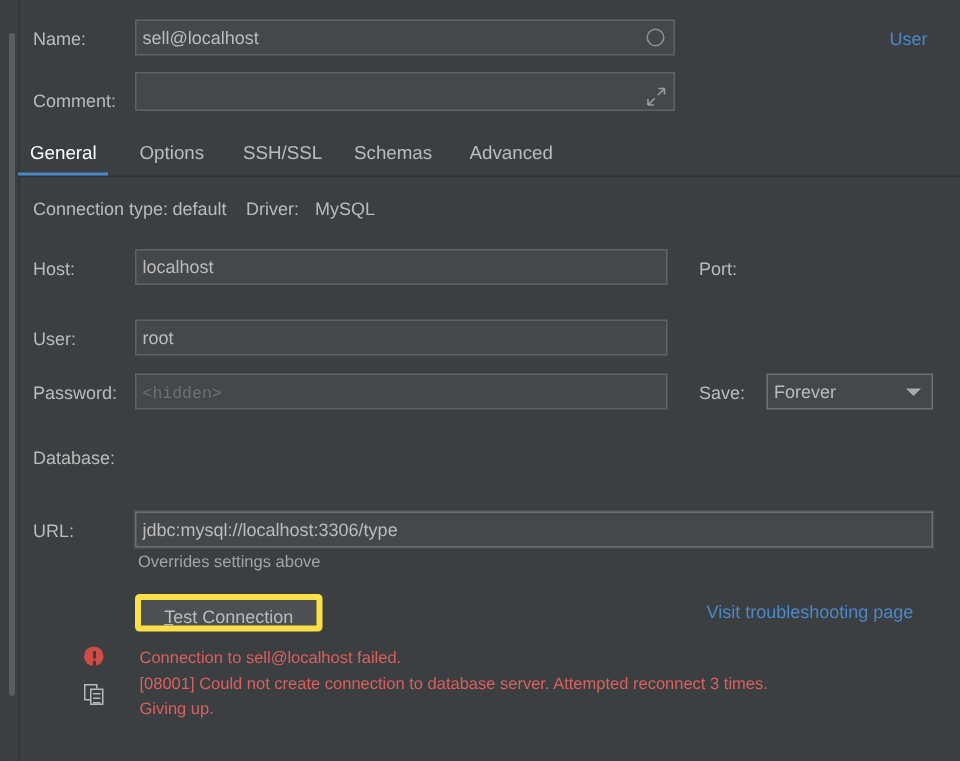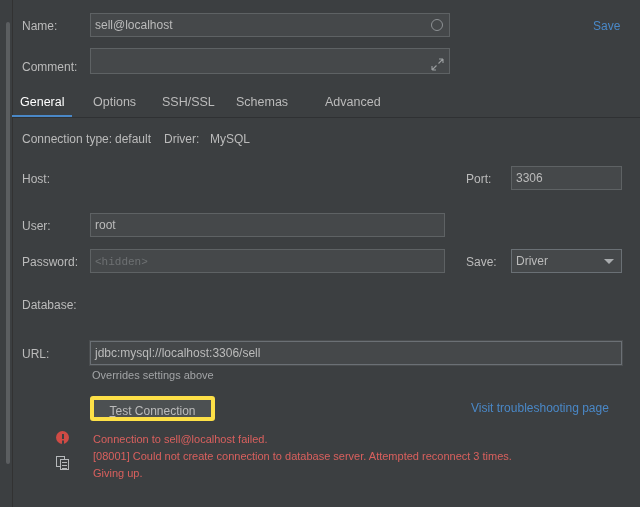--- a/index.html
+++ b/index.html
@@ -246,21 +246,21 @@
   <div class="left-gutter">
     <div class="track"></div>
     <div class="thumb"></div>
   </div>
 
   <span class="lbl" style="left:22px; top:19px;">Name:</span>
   <div class="field" style="left:90px; top:13px; width:360px; height:24px; line-height:22px;">
     <span>sell@localhost</span>
     <span class="circle-icon"></span>
   </div>
-  <span class="link" style="left:593px; top:19px;">Save</span>
+  <span class="link" style="left:593px; top:19px;">User</span>
 
   <span class="lbl" style="left:22px; top:60px;">Comment:</span>
   <div class="field" style="left:90px; top:48px; width:360px; height:26px; line-height:24px;">
     <span></span>
     <svg class="expand-icon" viewBox="0 0 13 13">
       <path d="M12 1 L12 5 M12 1 L8 1 M12 1 L7.5 5.5" stroke="#9a9d9f" stroke-width="1.1" fill="none"></path>
       <path d="M1 12 L1 8 M1 12 L5 12 M1 12 L5.5 7.5" stroke="#9a9d9f" stroke-width="1.1" fill="none"></path>
     </svg>
   </div>
 
@@ -272,56 +272,56 @@
     </div>
     <div class="tab" style="left:81px;">
       <span>Options</span>
     </div>
     <div class="tab" style="left:150px;">
       <span>SSH/SSL</span>
     </div>
     <div class="tab" style="left:224px;">
       <span>Schemas</span>
     </div>
-    <div class="tab" style="left:301px;margin-left:12px;">
+    <div class="tab" style="left:301px;">
       <span>Advanced</span>
     </div>
   </div>
 
   <span class="meta" style="left:22px;">Connection type:</span>
   <span class="meta link" style="left:115px; top:132px;">default</span>
   <span class="meta" style="left:164px;">Driver:</span>
   <span class="meta link" style="left:210px; top:132px;">MySQL</span>
 
   <span class="lbl" style="left:22px; top:172px;">Host:</span>
+  <div class="field" style="left:90px; top:166px; width:355px; height:24px; line-height:22px;">
+    <span>localhost</span>
+  </div>
   <span class="lbl" style="left:466px; top:172px;">Port:</span>
-  <div class="field" style="left:511px; top:166px; width:111px; height:24px; line-height:22px;">
-    <span>3306</span>
-  </div>
 
   <span class="lbl" style="left:22px; top:219px;">User:</span>
   <div class="field" style="left:90px; top:213px; width:355px; height:24px; line-height:22px;">
     <span>root</span>
   </div>
 
   <span class="lbl" style="left:22px; top:255px;">Password:</span>
   <div class="field" style="left:90px; top:249px; width:355px; height:24px; line-height:22px;">
     <span class="placeholder">&lt;hidden&gt;</span>
   </div>
   <span class="lbl" style="left:466px; top:255px;">Save:</span>
   <div class="combo" style="left:511px; top:249px; width:111px; height:24px; line-height:22px;">
-    <span>Driver</span>
+    <span>Forever</span>
     <span class="arrow"></span>
   </div>
 
   <span class="lbl" style="left:22px; top:298px;">Database:</span>
 
   <span class="lbl" style="left:22px; top:347px;">URL:</span>
   <div class="field focused" style="left:90px; top:341px; width:532px; height:24px; line-height:22px;">
-    <span>jdbc:mysql://localhost:3306/sell</span>
+    <span>jdbc:mysql://localhost:3306/type</span>
   </div>
   <span class="hint" style="left:92px; top:369px;">Overrides settings above</span>
 
   <div class="btn" style="left:90px; top:396px; width:125px; height:25px; line-height:23px;">
     <span class="mnem">T</span><span>est Connection</span>
   </div>
   <span class="link" style="left:471px; top:401px;">Visit troubleshooting page</span>
 
   <span class="err-icon" style="left:56px; top:431px;"></span>
   <span class="copy-icon" style="left:56px; top:456px;">

